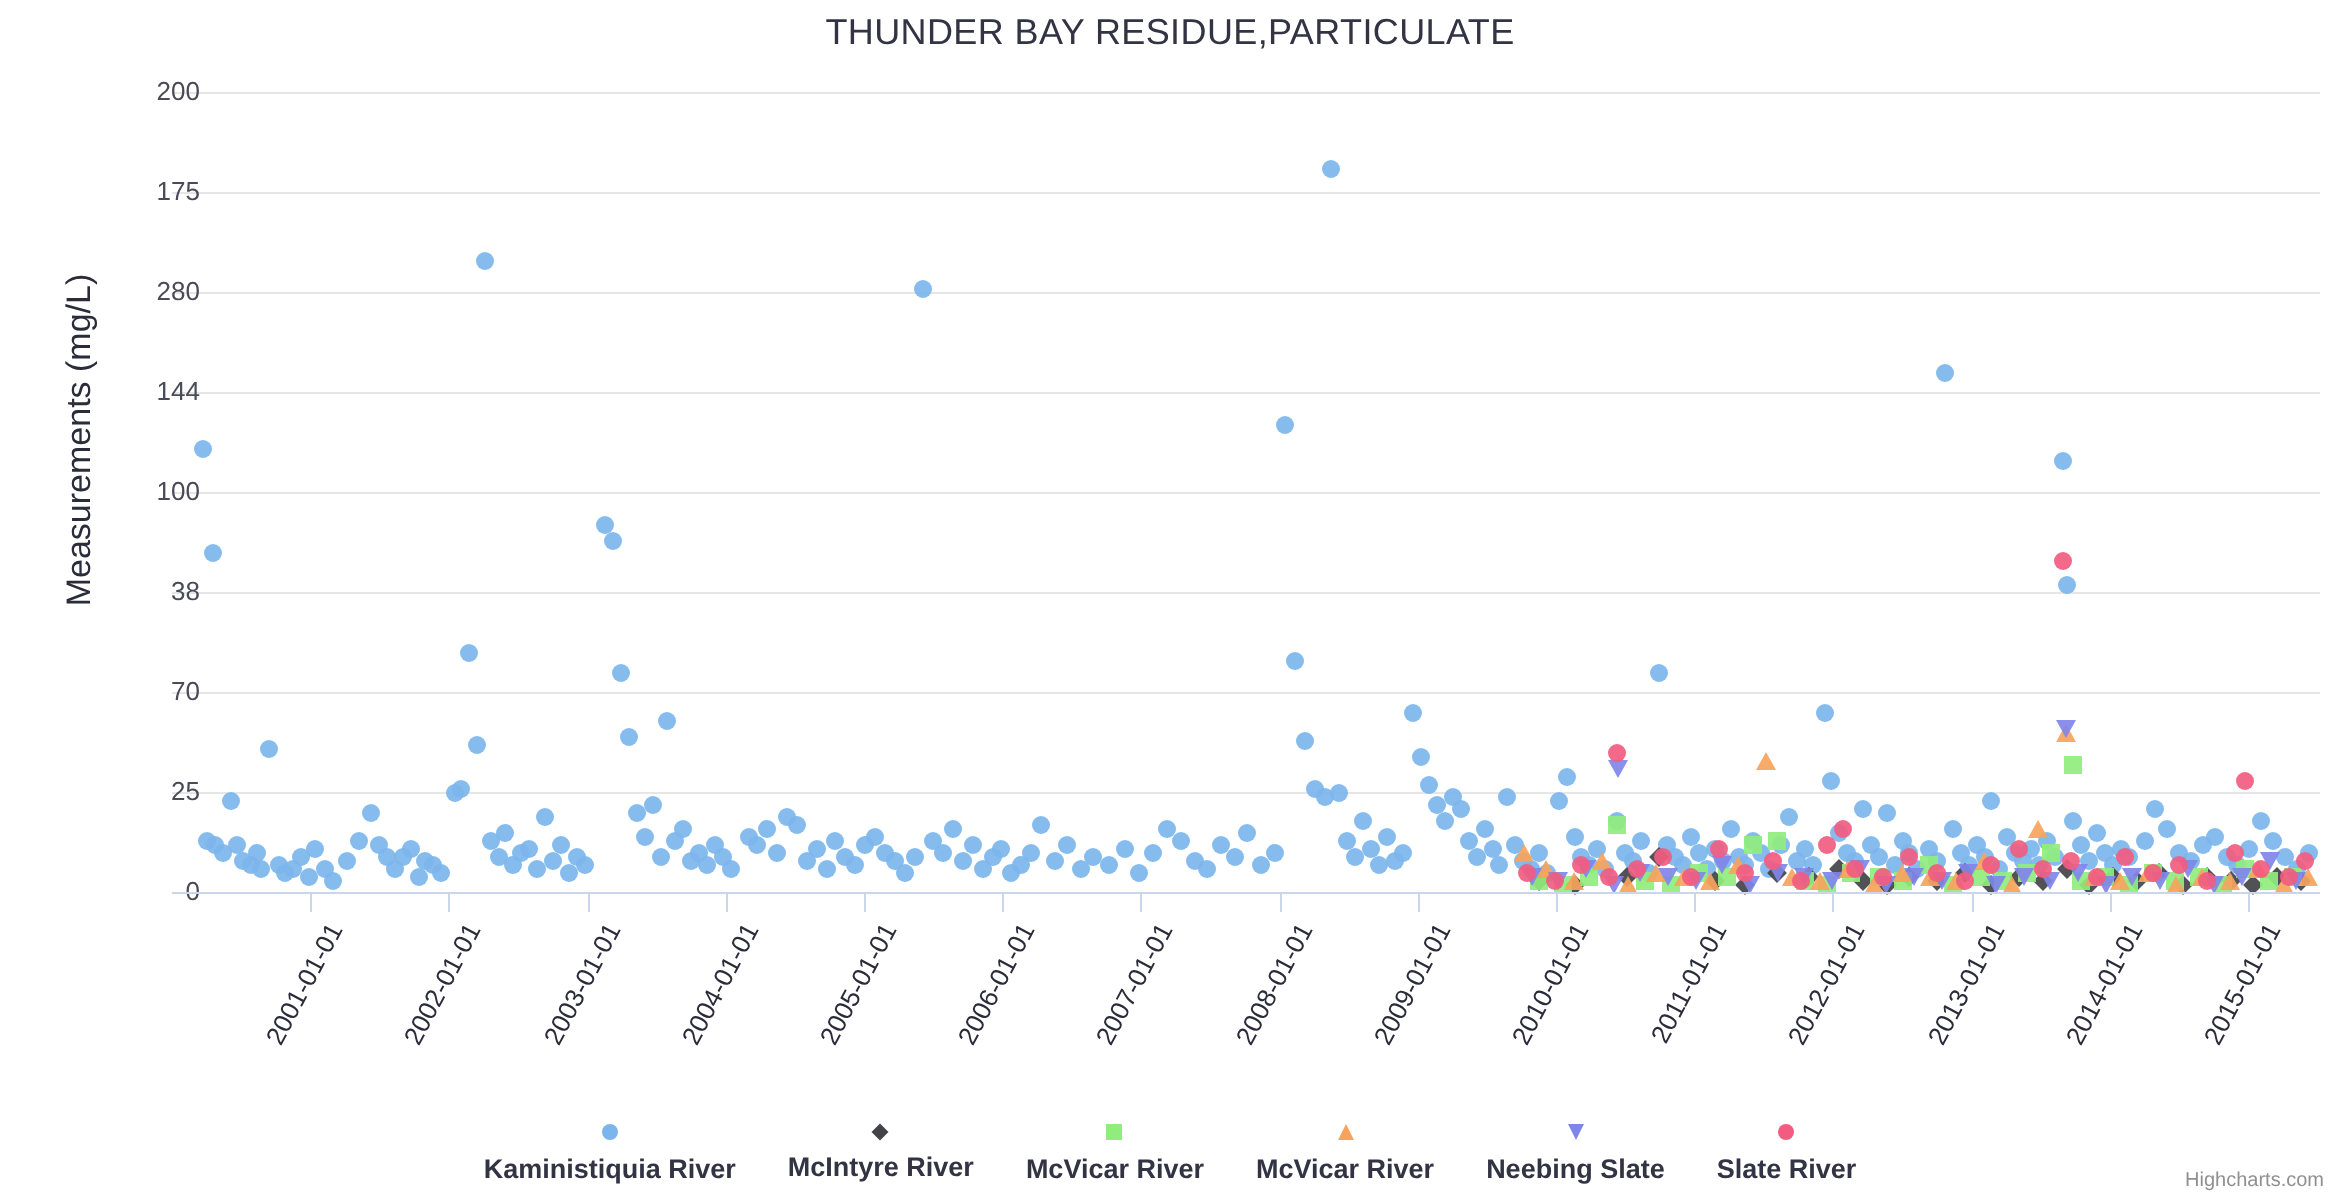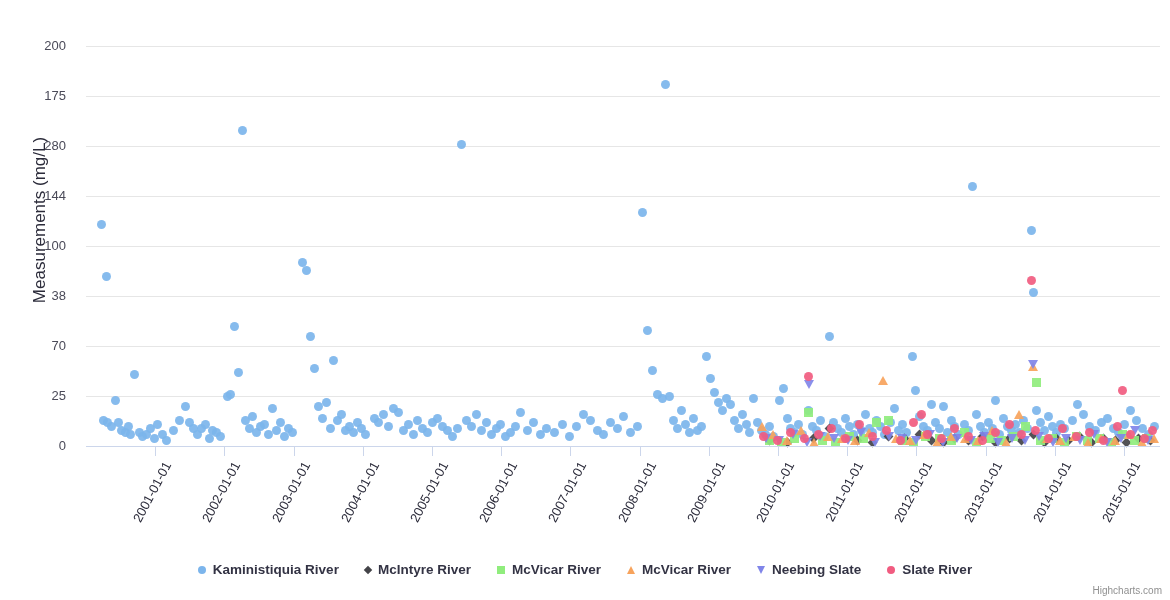--- a/index.html
+++ b/index.html
@@ -46,21 +46,21 @@
   }
   .gridline {
     position: absolute;
     left: 0;
     width: 1074px;
     height: 1px;
     background: #e6e6e6;
   }
   .ytick-label {
     position: absolute;
-    right: 1094px;
+    right: 1060px;
     width: 60px;
     text-align: right;
     font-size: 13px;
     color: #4a4a58;
     transform: translateY(-8px);
     font-family: "Liberation Sans", sans-serif;
   }
   #x-axis-line {
     position: absolute;
     left: 86px;
@@ -143,20 +143,21 @@
     gap: 26px;
   }
   .legend-item {
     display: flex;
     align-items: center;
     gap: 7px;
     font-size: 13.5px;
     font-weight: bold;
     color: #333344;
     font-family: "Liberation Sans", sans-serif;
+    flex-direction: column;
   }
   .lgm { position: relative; display: inline-block; }
   .lgm.circle { width: 8px; height: 8px; border-radius: 50%; }
   .lgm.square { width: 8px; height: 8px; }
   .lgm.diamond { width: 6px; height: 6px; transform: rotate(45deg); }
   .lgm.triangle {
     width: 0; height: 0; background: transparent !important;
     border-left: 4.5px solid transparent;
     border-right: 4.5px solid transparent;
     border-bottom-width: 8px; border-bottom-style: solid;
@@ -174,20 +175,21 @@
     font-size: 10px;
     color: #909090;
     font-family: "Liberation Sans", sans-serif;
   }
 </style>
 </head>
 <body>
 
 <div id="chart-root">
 
+  <div id="chart-title">THUNDER BAY RESIDUE,PARTICULATE</div>
 
   <div id="y-axis-title">Measurements (mg/L)</div>
 
   <div id="plot">
       <div class="gridline" style="top: 400px;"></div>
       <div class="ytick-label" style="top: 400px;">0</div>
       <div class="gridline" style="top: 350px;"></div>
       <div class="ytick-label" style="top: 350px;">25</div>
       <div class="gridline" style="top: 300px;"></div>
       <div class="ytick-label" style="top: 300px;">70</div>

